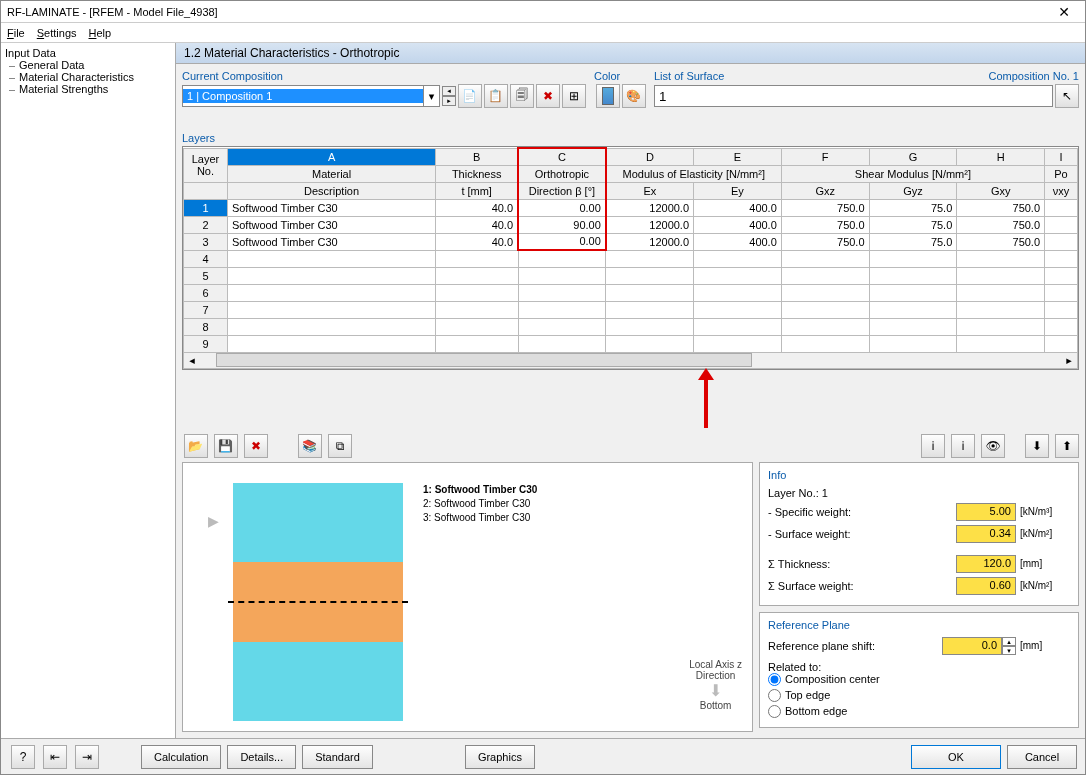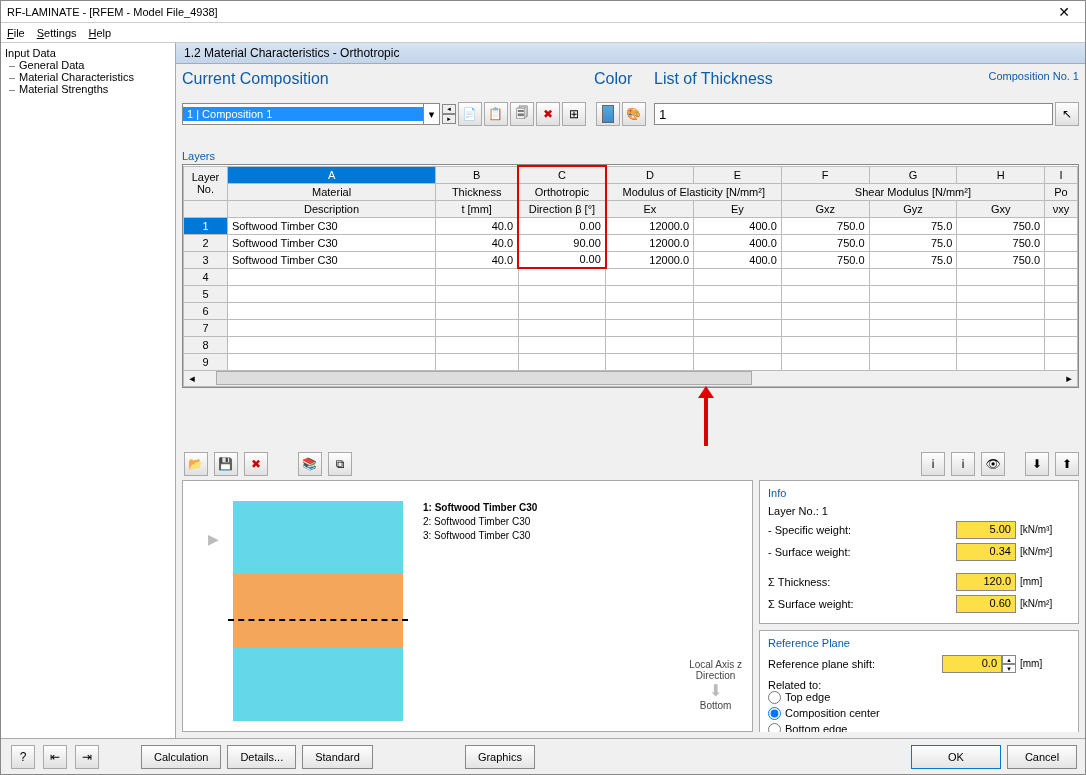--- a/index.html
+++ b/index.html
@@ -13,21 +13,21 @@
 .menubar span u { text-decoration: underline; }
 .main-area { flex: 1; display: flex; overflow: hidden; }
 .left-panel { width: 175px; border-right: 1px solid #aaa; padding: 4px; background: #fff; }
 .tree-root { color: #000; }
 .tree-child { padding-left: 14px; color: #000; position: relative; }
 .tree-child::before { content: ''; position: absolute; left: 4px; top: 7px; width: 6px; height: 1px; background: #888; }
 .right-panel { flex: 1; display: flex; flex-direction: column; background: #f0f0f0; overflow: hidden; }
 .right-header { background: linear-gradient(#d7e4f2, #c2d5eb); padding: 3px 8px; font-size: 12px; border-bottom: 1px solid #aaa; }
 .right-body { flex: 1; padding: 6px; display: flex; flex-direction: column; overflow: hidden; }
 .top-controls { display: flex; gap: 8px; align-items: flex-end; margin-bottom: 4px; }
-.group-label { color: #0b5cab; font-size: 16px; margin-bottom: 14px; }
+.group-label { color: #0b5cab; font-size: 11px; margin-bottom: 2px; }
 .combo { display: inline-flex; align-items: center; border: 1px solid #888; background: #fff; height: 22px; }
 .combo-text { padding: 1px 4px; background: #1e90ff; color: #fff; width: 240px; }
 .combo-arrow { width: 16px; text-align: center; border-left: 1px solid #888; height: 100%; display:flex;align-items:center;justify-content:center; }
 .spinner { display: inline-flex; flex-direction: column; width: 14px; margin-left: 2px; }
 .spinner div { height: 10px; border: 1px solid #888; font-size: 7px; text-align: center; line-height: 8px; background: #eee; }
 .icon-btn { width: 24px; height: 24px; border: 1px solid #aaa; background: linear-gradient(#fefefe,#e0e0e0); display: inline-flex; align-items: center; justify-content: center; font-size: 12px; cursor: pointer; margin-left: 2px; }
 .color-swatch { width: 12px; height: 18px; border: 1px solid #666; background: linear-gradient(#5ad,#48c); }
 .surfaces-input { flex: 1; height: 22px; border: 1px solid #888; padding: 1px 4px; background: #fff; }
 .comp-no { color: #0b5cab; font-size: 11px; }
 .layers-label { color: #0b5cab; margin-top: 20px; }
@@ -121,21 +121,21 @@
             <div class="group-label">Color</div>
             <span style="display:inline-flex;align-items:center;">
               <span class="icon-btn">
                   <span class="color-swatch"></span>
                 </span>
               <span class="icon-btn">🎨</span>
             </span>
           </div>
           <div style="flex:1;display:flex;flex-direction:column;">
             <div style="display:flex;">
-                <div class="group-label">List of Thickness</div>
+                <div class="group-label">List of Surface</div>
                 <div style="flex:1"></div>
                 <div class="comp-no">Composition No. 1</div>
               </div>
             <span style="display:inline-flex;align-items:center;">
               <input class="surfaces-input" value="1" style="">
               <span class="icon-btn">↖</span>
             </span>
           </div>
         </div>
 
@@ -386,26 +386,26 @@
                   <span class="info-label">Reference plane shift:</span>
                   <span class="info-val">0.0</span>
                   <span style="display:inline-flex;flex-direction:column;width:14px;">
                     <span style="border:1px solid #888;height:9px;font-size:7px;text-align:center;">▴</span>
                     <span style="border:1px solid #888;height:9px;font-size:7px;text-align:center;">▾</span>
                   </span>
                   <span class="info-unit">[mm]</span>
                 </div>
               <div style="margin-top:6px;">Related to:</div>
               <div class="radio-row">
+                  <input type="radio" name="rp" checked="" style="">
+                  <label>Composition center</label>
+                </div>
+              <div class="radio-row">
                   <input type="radio" name="rp" style="">
                   <label>Top edge</label>
-                </div>
-              <div class="radio-row">
-                  <input type="radio" name="rp" checked="" style="">
-                  <label>Composition center</label>
                 </div>
               <div class="radio-row">
                   <input type="radio" name="rp" style="">
                   <label>Bottom edge</label>
                 </div>
             </div>
           </div>
         </div>
 
       </div>

